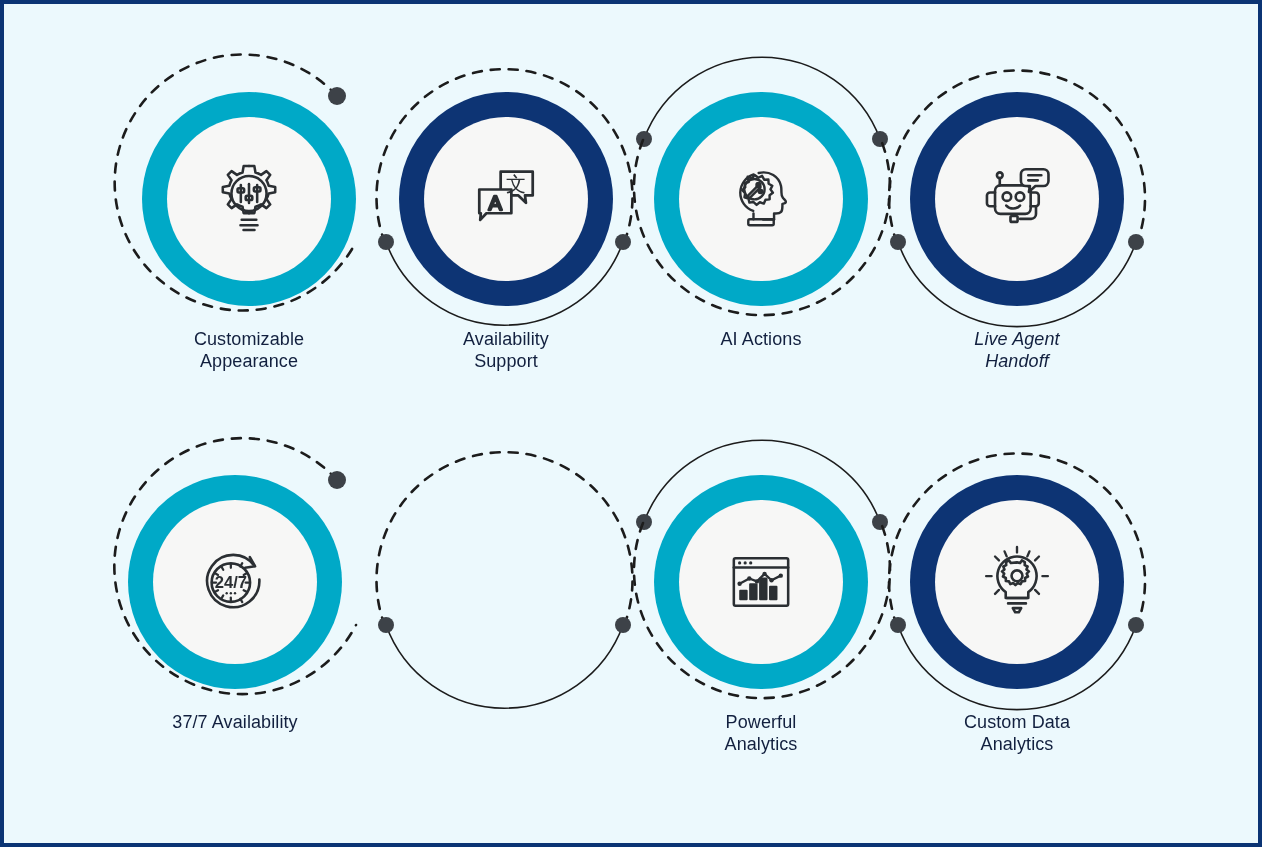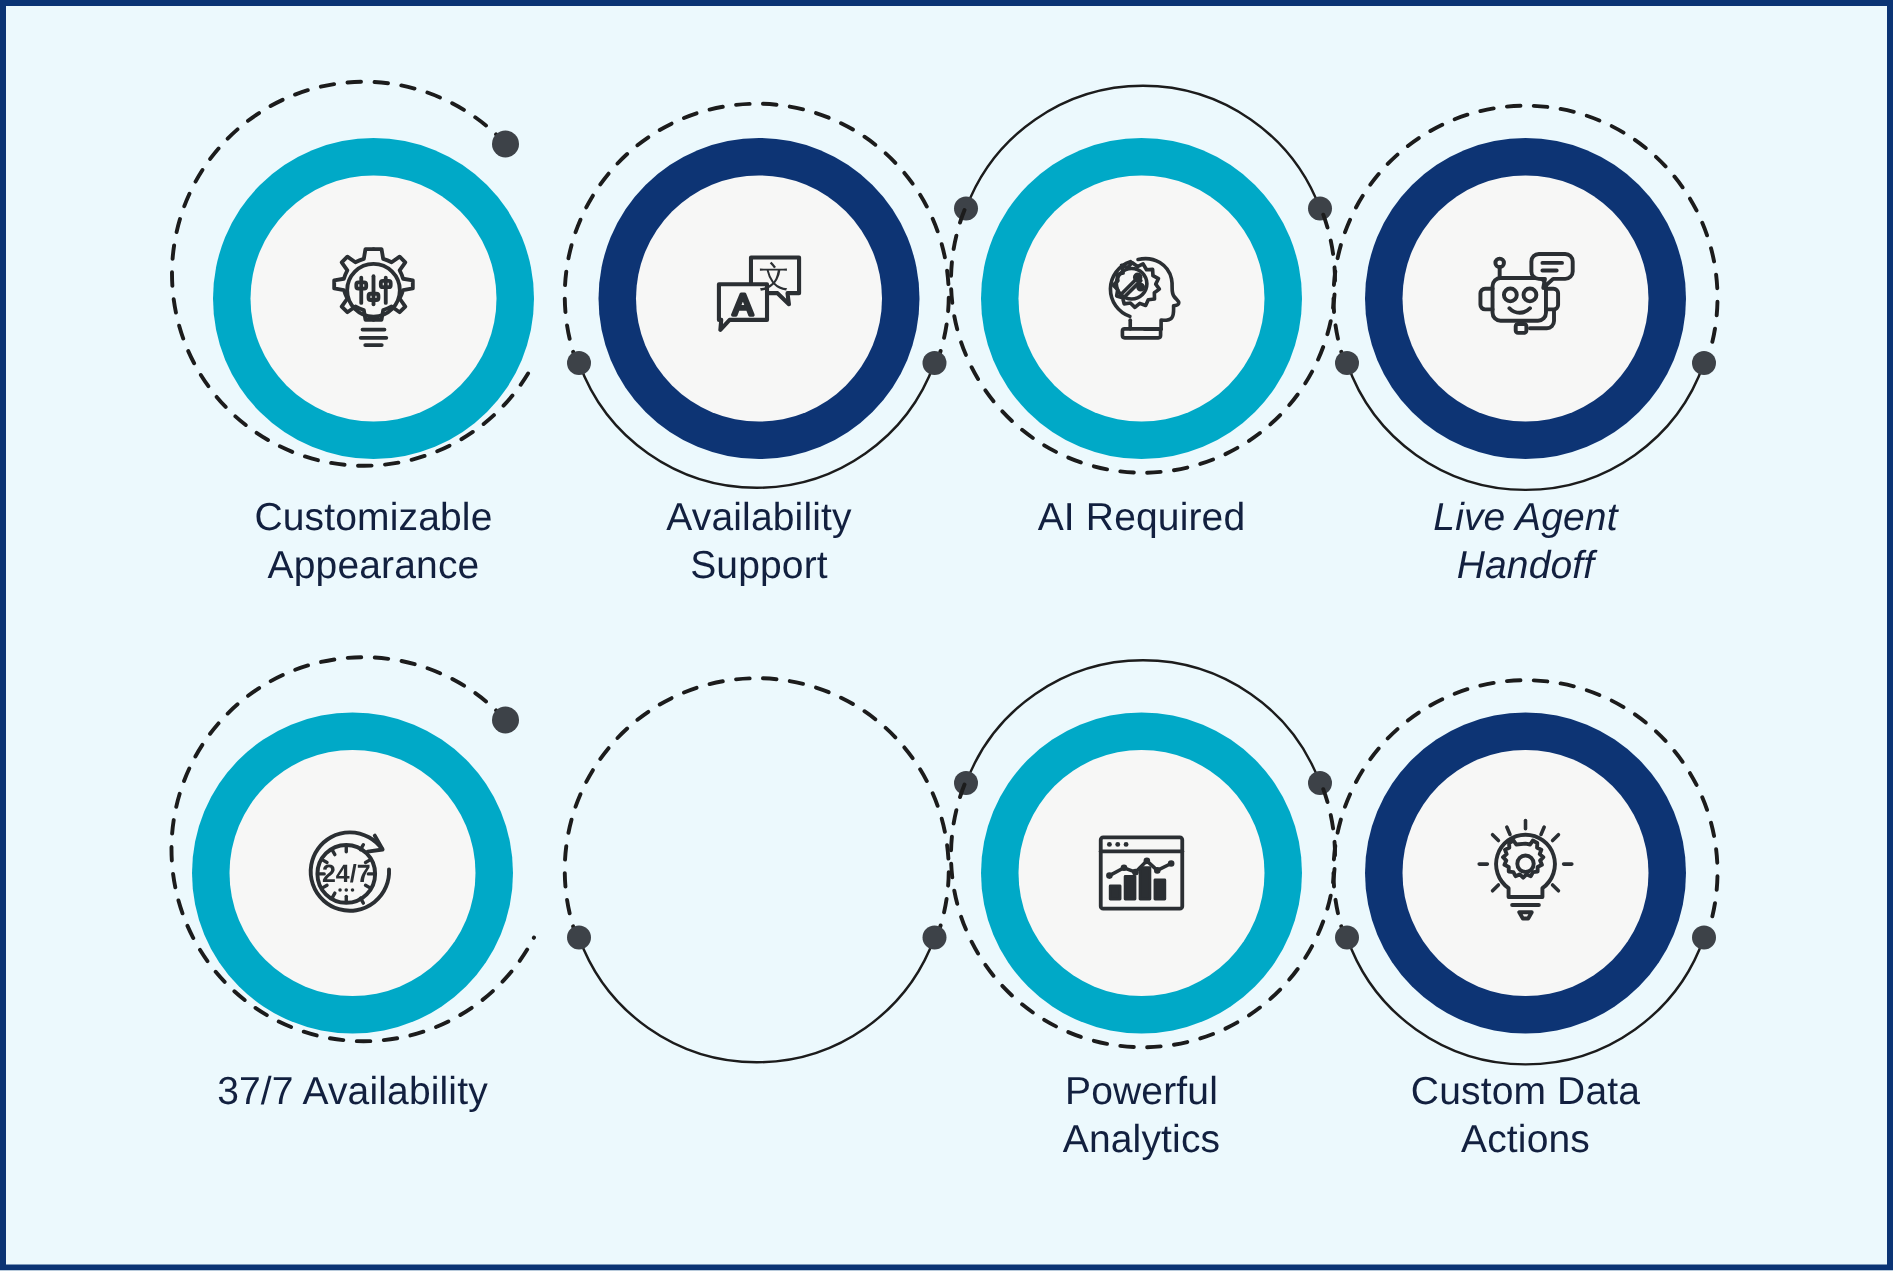--- a/index.html
+++ b/index.html
@@ -41,21 +41,21 @@
     left:25px;top:25px;
     width:164px;height:164px;
     border-radius:50%;
     background:#f7f7f6;
     display:flex;align-items:center;justify-content:center;
   }
   .inner svg{display:block;}
   .label{
     margin-top:22px;
     color:#12203f;
-    font-size:26px;
+    font-size:18px;
     line-height:1.24;
     letter-spacing:.1px;
     font-weight:400;
     white-space:pre-line;
   }
 </style>
 </head>
 <body>
 
 <div id="canvas">
@@ -161,21 +161,21 @@
               <circle cx="26.3" cy="23.5" r="8.8"></circle>
               <path d="M21 28.8 l8.8-8.8 M22.3 31 l9.3-9.3"></path>
               <circle cx="29.8" cy="19.8" r="1.7" fill="#2b2f33"></circle>
               <circle cx="31.5" cy="25.4" r="1.5" fill="#2b2f33"></circle>
               <path d="M29.8 21.5 l1.7 3.9"></path>
             </g>
           </svg>
         </span>
       </div>
     </div>
-    <div class="label">AI Required</div>
+    <div class="label">AI Actions</div>
   </div>
 
   <div class="feature" style="left:883px;top:88px;font-style:italic;">
     <div class="ring-wrap">
       <div class="ring navy"></div>
       <div class="inner">
         <span>
           <svg width="76" height="76" viewBox="0 0 64 64" fill="none" stroke="#2b2f33" stroke-width="2.2" stroke-linecap="round" stroke-linejoin="round">
             <rect x="13.5" y="20.5" width="30" height="24" rx="4.5"></rect>
             <path d="M13.5 26.5 h-4.2 a2.6 2.6 0 0 0 -2.6 2.6 v6.4 a2.6 2.6 0 0 0 2.6 2.6 h4.2"></path>
@@ -294,16 +294,16 @@
             </g>
             <g>
               <path d="M32 15.5 l2.6 .5 1.5-2.2 2.5 1.4 -.1 2.6 2.4 1.1 -.9 2.5 2 1.7 -1.8 1.9 1 2.4 -2.4 1.2 0 2.6 -2.6 .3 -1.2 2.3 -2.4-1 -1.9 1.8 -1.9-1.8 -2.4 1 -1.2-2.3 -2.6-.3 0-2.6 -2.4-1.2 1-2.4 -1.8-1.9 2-1.7 -.9-2.5 2.4-1.1 -.1-2.6 2.5-1.4 1.5 2.2z"></path>
               <circle cx="32" cy="26.8" r="4.6"></circle>
             </g>
           </svg>
         </span>
       </div>
     </div>
     <div class="label">Custom Data
-Actions</div>
+Analytics</div>
   </div>
 
 </div>
 
 </body></html>

